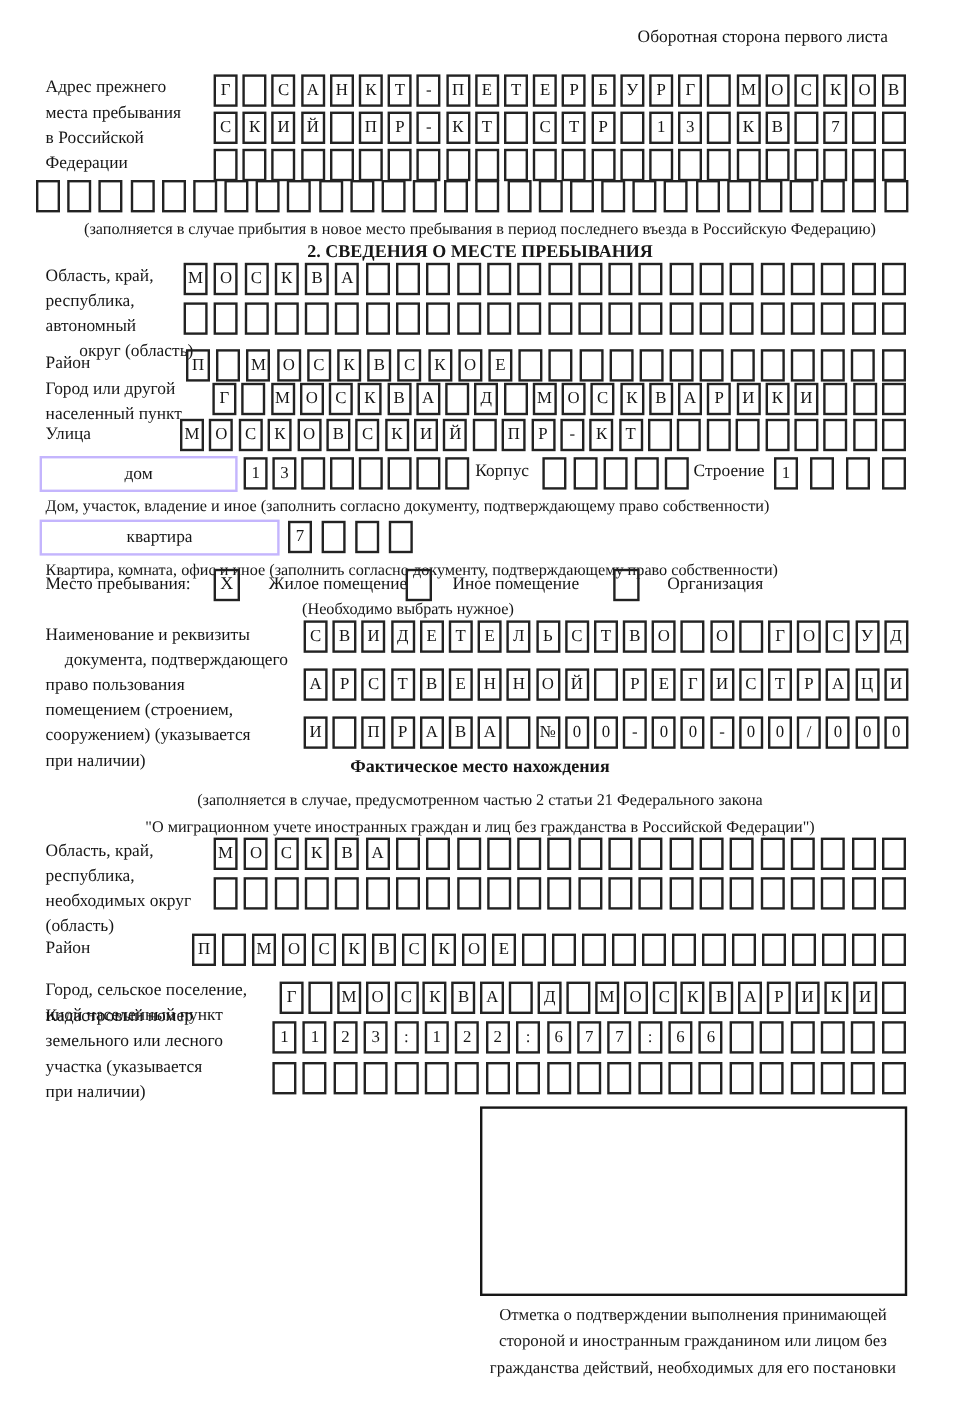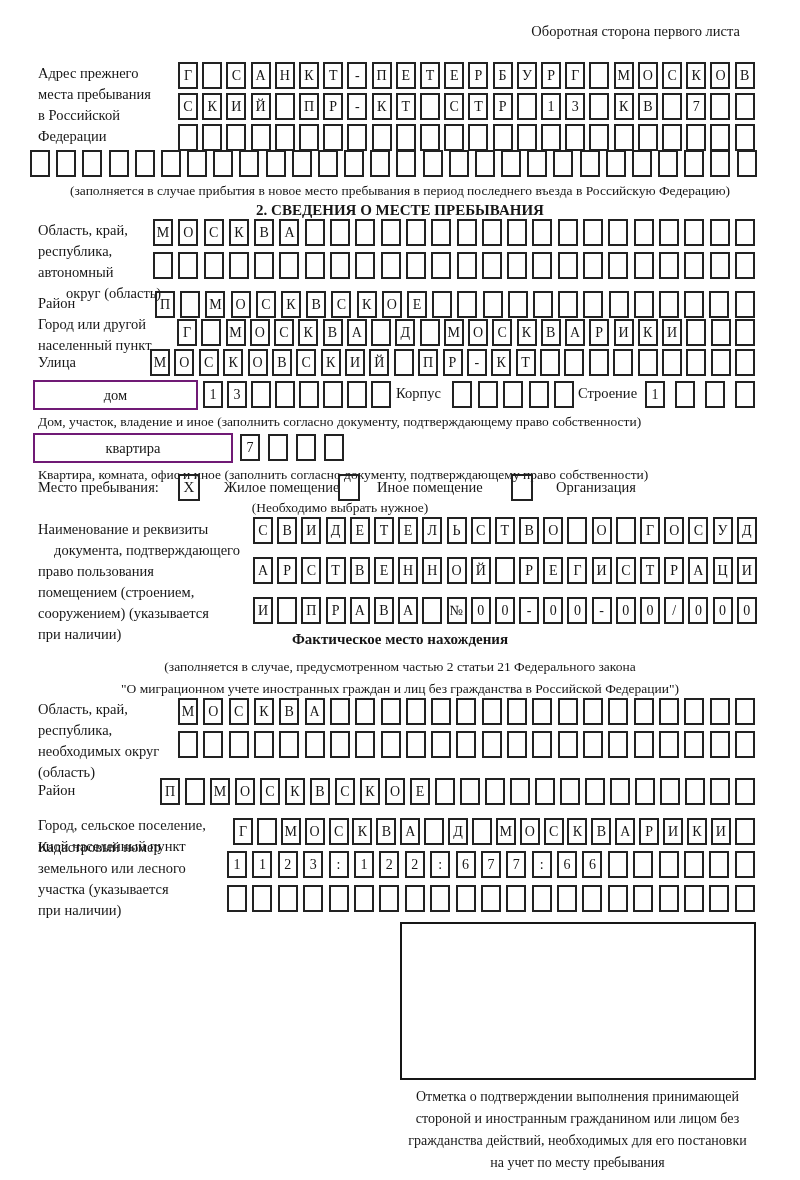--- a/index.html
+++ b/index.html
@@ -5,21 +5,21 @@
   html,body{margin:0;padding:0;background:#ffffff;}
   #page{position:relative;width:800px;height:1180px;background:#ffffff;overflow:hidden;
         font-family:"Liberation Serif",serif;color:#161616;}
   .lbl{position:absolute;font-size:14.5px;white-space:nowrap;line-height:18px;}
   .cap{position:absolute;font-size:13.5px;white-space:nowrap;line-height:17px;}
   .center{text-align:center;white-space:normal;}
   .bold{font-weight:bold;}
   .cr{position:absolute;display:flex;justify-content:space-between;}
   .cb{width:20px;height:27px;border:2px solid #222;box-sizing:border-box;flex:0 0 auto;
       display:flex;align-items:center;justify-content:center;font-size:14px;line-height:1;}
-  .widebox{position:absolute;border:2px solid #701a75;box-sizing:border-box;height:30px;
+  .widebox{position:absolute;border:2px solid #c4b5fd;box-sizing:border-box;height:30px;
       display:flex;align-items:center;justify-content:center;font-size:14.5px;}
   .chk{position:absolute;width:22px;height:27px;border:2px solid #222;box-sizing:border-box;
       display:flex;align-items:center;justify-content:center;font-size:15px;}
   .stampbox{position:absolute;border:2px solid #161616;box-sizing:border-box;background:#fff;}
 </style>
 </head>
 <body>
 
 <div id="page">
 
@@ -570,15 +570,14 @@
       <span class="cb"></span>
       <span class="cb"></span>
       <span class="cb"></span>
       <span class="cb"></span>
     </div>
 
   <div class="stampbox" style="left:400px;top:922px;width:356px;height:158px;"></div>
   <div class="cap center" style="left:385px;top:1088px;width:385px;font-size:14px;">Отметка о подтверждении выполнения принимающей</div>
   <div class="cap center" style="left:385px;top:1110px;width:385px;font-size:14px;">стороной и иностранным гражданином или лицом без</div>
   <div class="cap center" style="left:385px;top:1132px;width:385px;font-size:14px;">гражданства действий, необходимых для его постановки</div>
-  <div class="cap center" style="left:385px;top:1154px;width:385px;font-size:14px;">на учет по месту пребывания</div>
 
 </div>
 
 </body></html>

